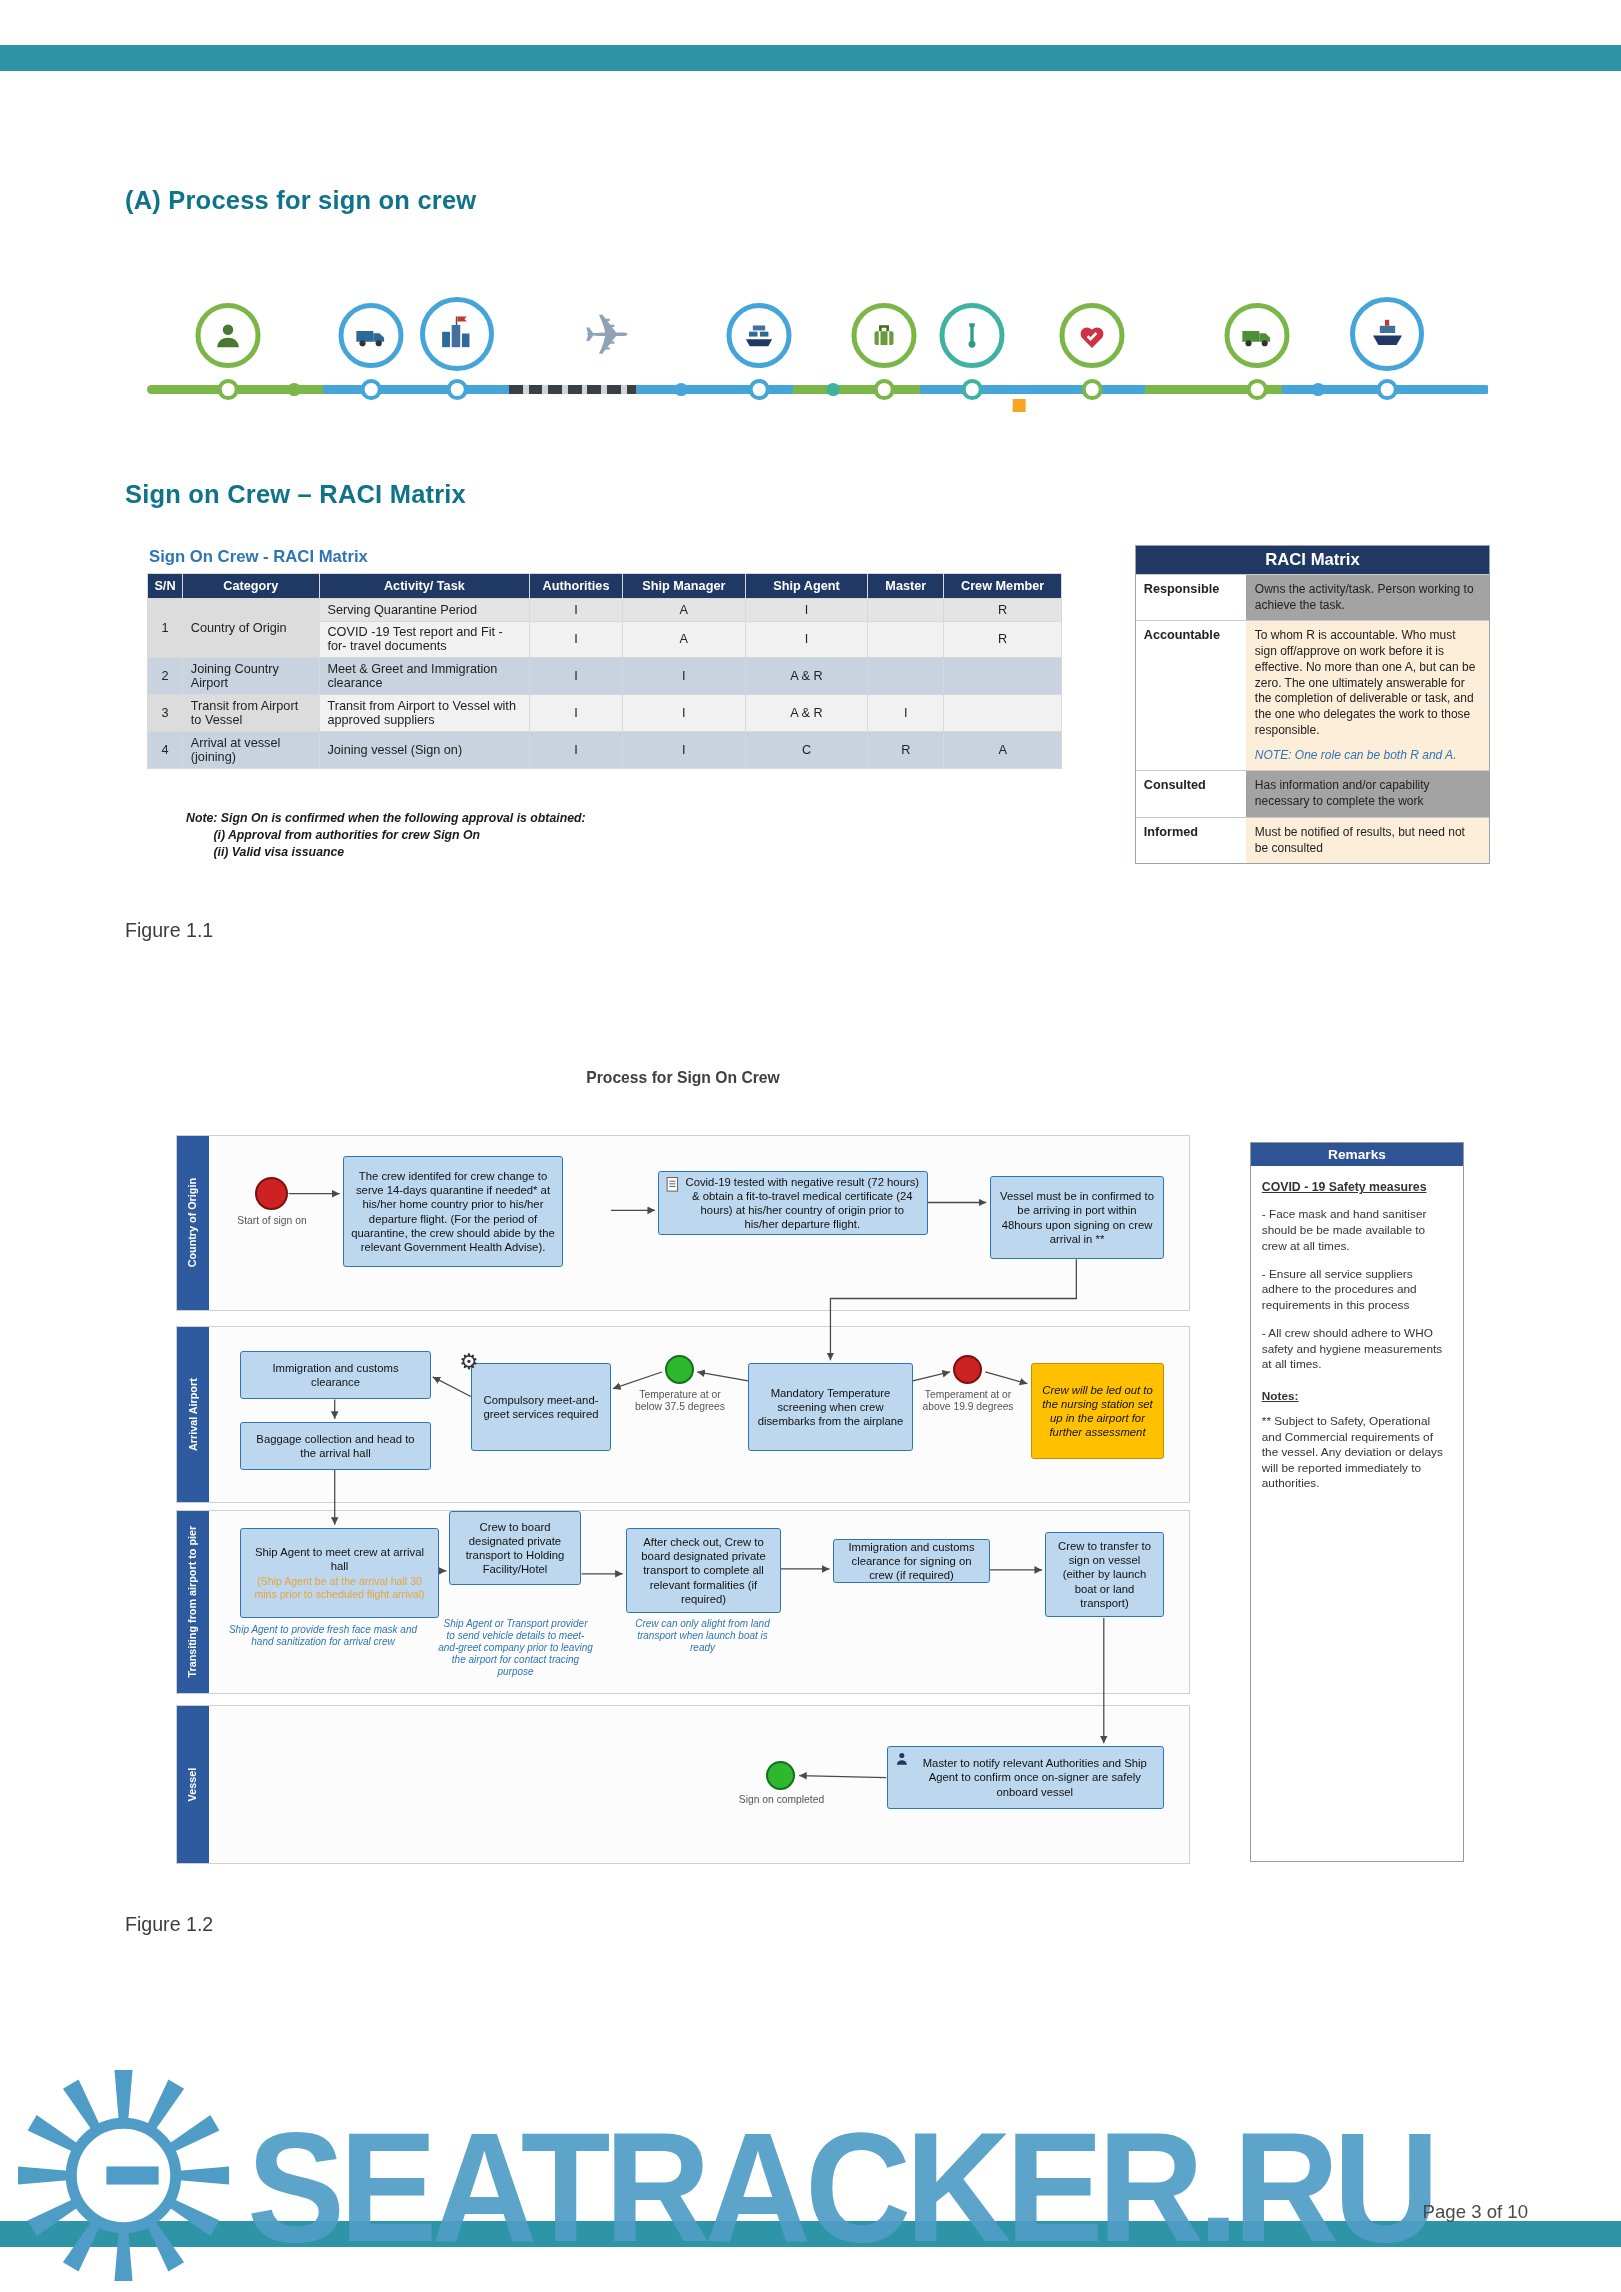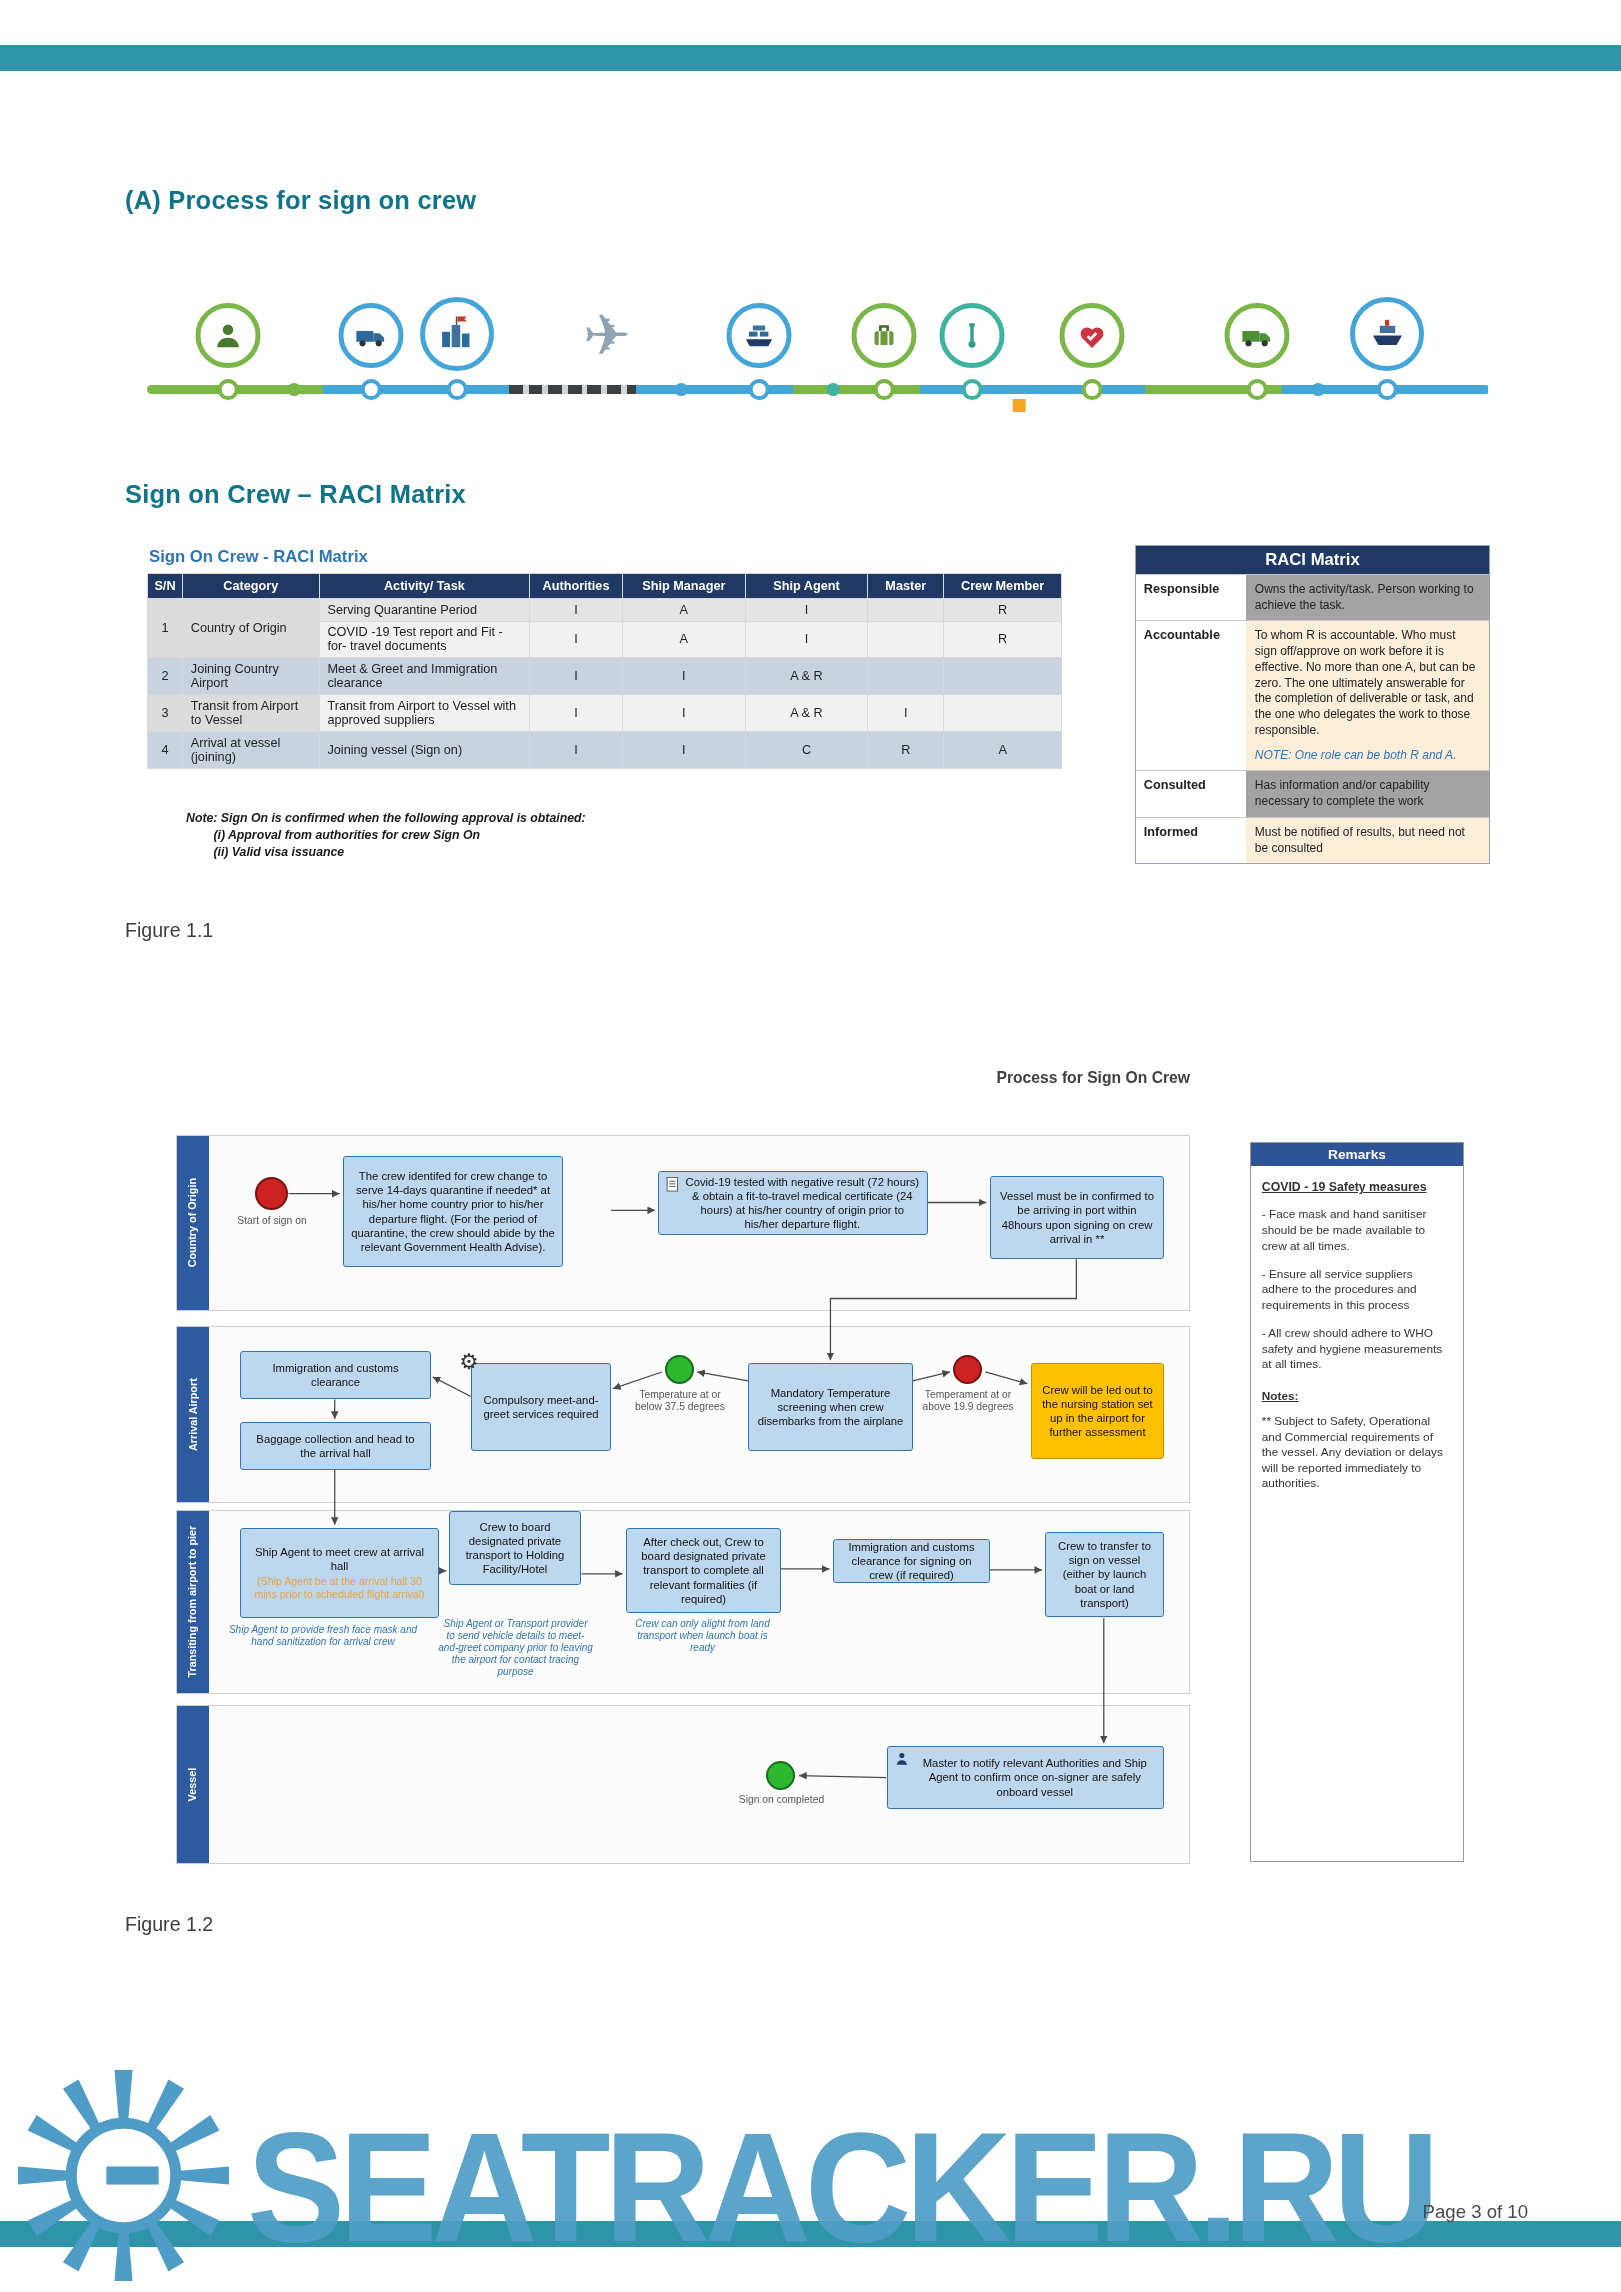--- a/index.html
+++ b/index.html
@@ -60,31 +60,31 @@
   .legend-def { flex:1; padding:6.9px 8.8px; font-size:12px; line-height:1.32; }
   .legend-def.cream { background:#fdeeda; }
   .legend-note { color:#2e75b6; font-style:italic; margin-top:8.8px; }
 
   .fig-label { position:absolute; left:125px; font-size:19.6px; color:#3d3d3d; }
   #figure1 { top:919px; }
   #figure2 { top:1913px; }
 
   
   .flowchart { position:absolute; left:176px; top:1063px; width:1014px; height:809px; }
-  .fc-title { position:absolute; top:5.9px; left:0; width:100%; text-align:right; font-weight:bold; font-size:15.7px; color:#404040; }
+  .fc-title { position:absolute; top:5.9px; left:0; width:100%; text-align:center; font-weight:bold; font-size:15.7px; color:#404040; }
   .lane { position:absolute; left:0; width:1014px; background:#fcfcfc; border:1px solid #cfcfcf; }
   #lane1 { top:72px;  height:176px; }
   #lane2 { top:263px; height:177px; }
   #lane3 { top:447px; height:184px; }
   #lane4 { top:642px; height:159px; }
   .lane-label { position:absolute; left:0; top:0; bottom:0; width:32px; background:#2e5b9f; color:#fff; display:flex; align-items:center; justify-content:center; overflow:hidden; }
   .lane-label span { display:block; transform:rotate(-90deg); font-weight:bold; font-size:10.8px; line-height:1.05; text-align:center; white-space:nowrap; }
   .fc-lines { position:absolute; left:0; top:0; width:1014px; height:809px; }
   .fbox { position:absolute; background:#bdd7ee; border:1px solid #2e75b6; border-radius:2.9px; font-size:11.3px; line-height:1.25; color:#111; padding:4.9px 6.9px; display:flex; flex-direction:column; align-items:center; justify-content:center; text-align:center; }
-  .fbox.orange { background:#ffc000; border-color:#bf8f00; }
+  .fbox.orange { background:#ffc000; border-color:#bf8f00;font-style:italic; }
   .circle { position:absolute; border-radius:50%; border:2px solid #7a1010; background:#cc2222; }
   .circle.green { background:#2eb82e; border-color:#14701c; }
   .circle.start { width:33px; height:33px; }
   .circle.small { width:29px; height:29px; }
   .c-label { position:absolute; font-size:10.3px; color:#555; text-align:center; line-height:1.2; }
   .f-note { position:absolute; font-size:10px; font-style:italic; color:#2e75b6; text-align:center; line-height:1.2; }
   .f-note-orange { color:#e8a33d; font-size:10.6px; margin-top:2px; }
   .corner-icon { position:absolute; line-height:1; }
 
   

